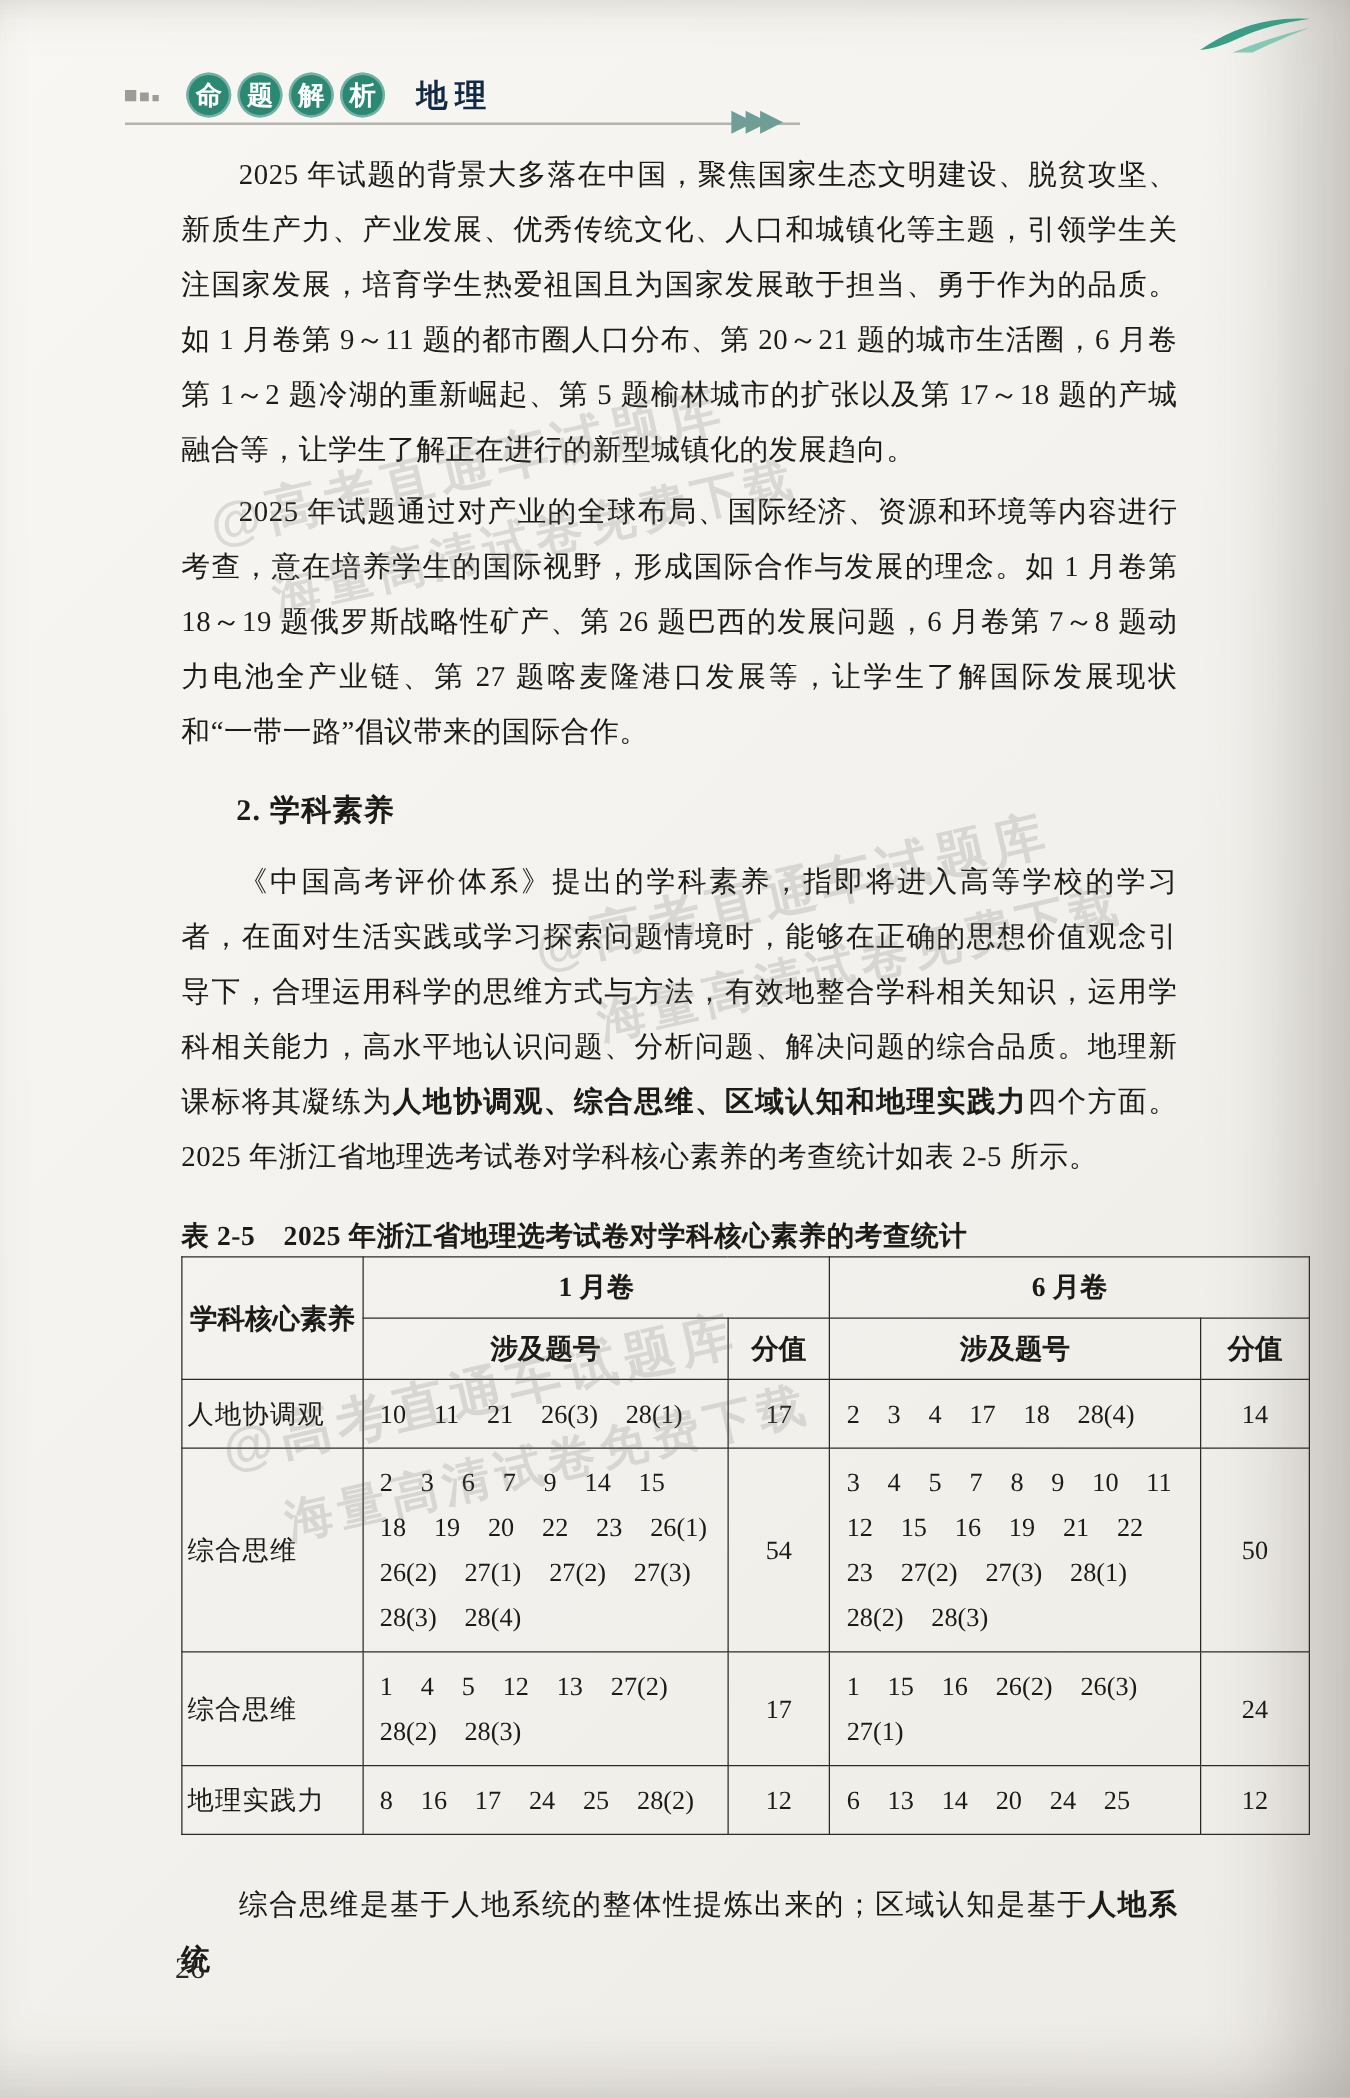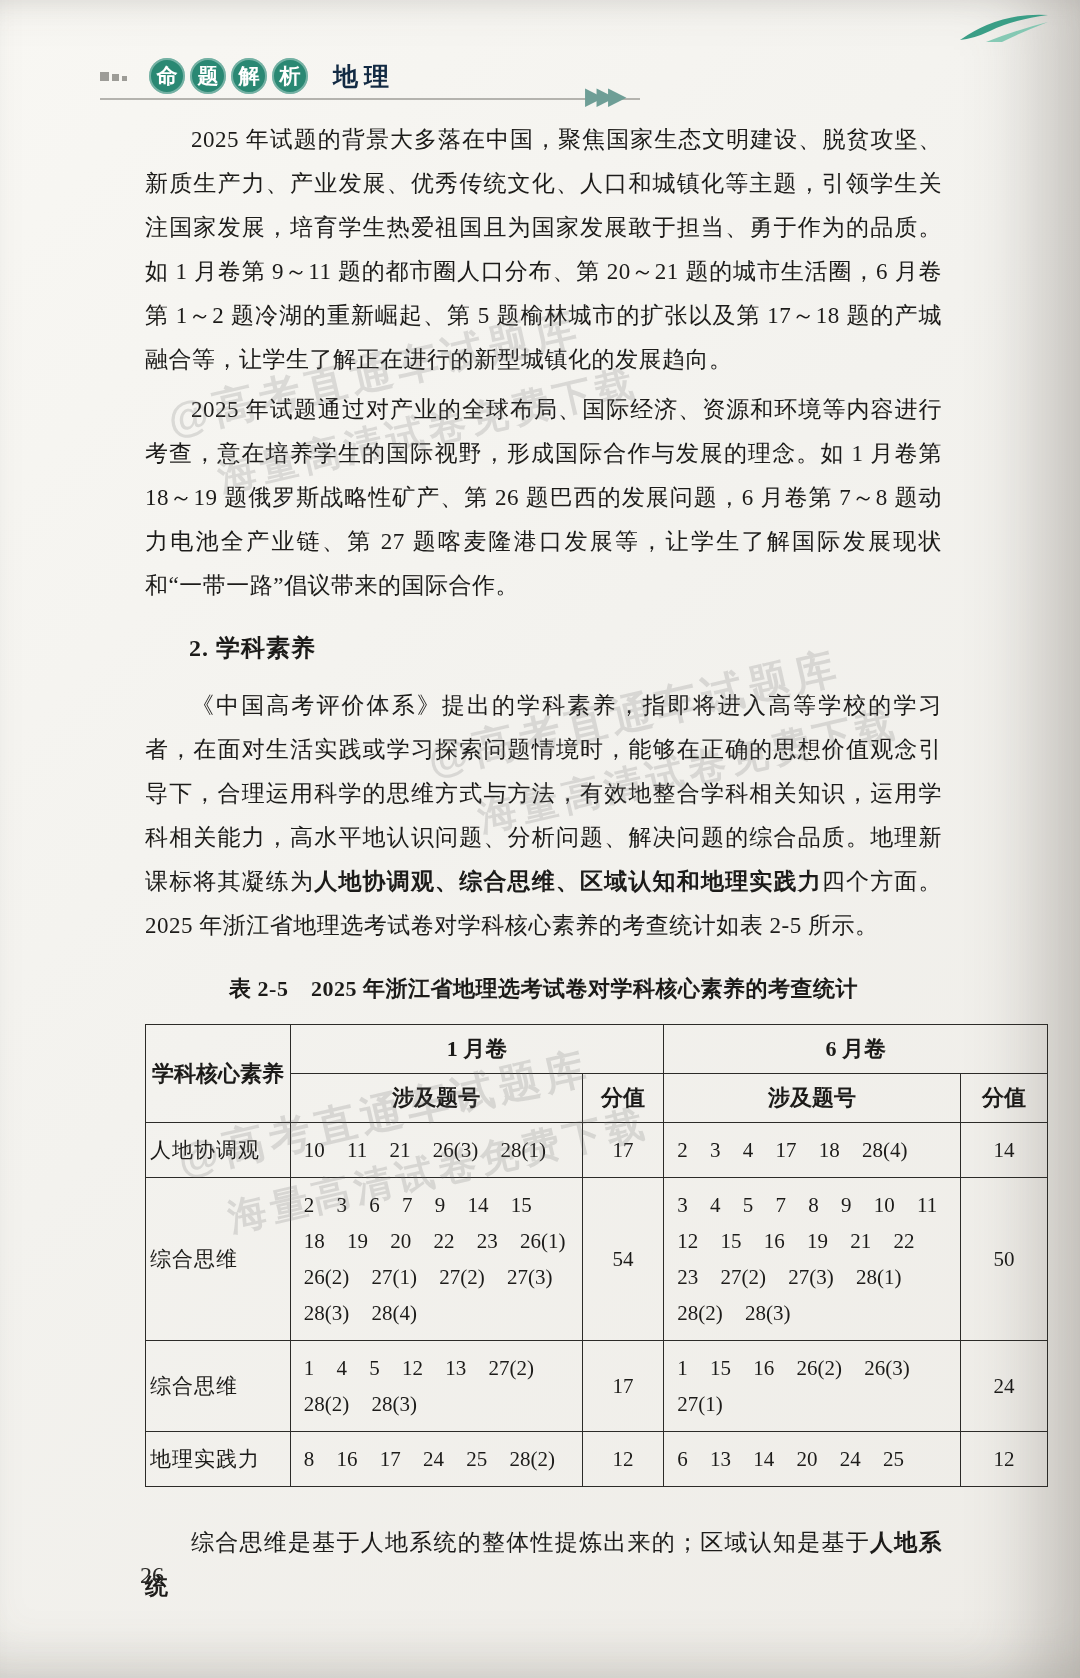--- a/index.html
+++ b/index.html
@@ -118,22 +118,22 @@
     font-weight: bold;
     margin: 24px 0 20px 44px;
     letter-spacing: 1px;
   }
   .bold { font-weight: bold; }
 
   
   .table-caption {
     font-size: 22px;
     font-weight: bold;
-    text-align: center;
-    margin: 26px 0 20px 0;
+    text-align: left;
+    margin: 26px 0 1px 0;
     letter-spacing: 0.5px;
   }
   table.stats-table {
     border-collapse: collapse;
     width: 903px;
     font-size: 21px;
     background: transparent;
   }
   .stats-table th, .stats-table td {
     border: 1.6px solid #2c2b28;

